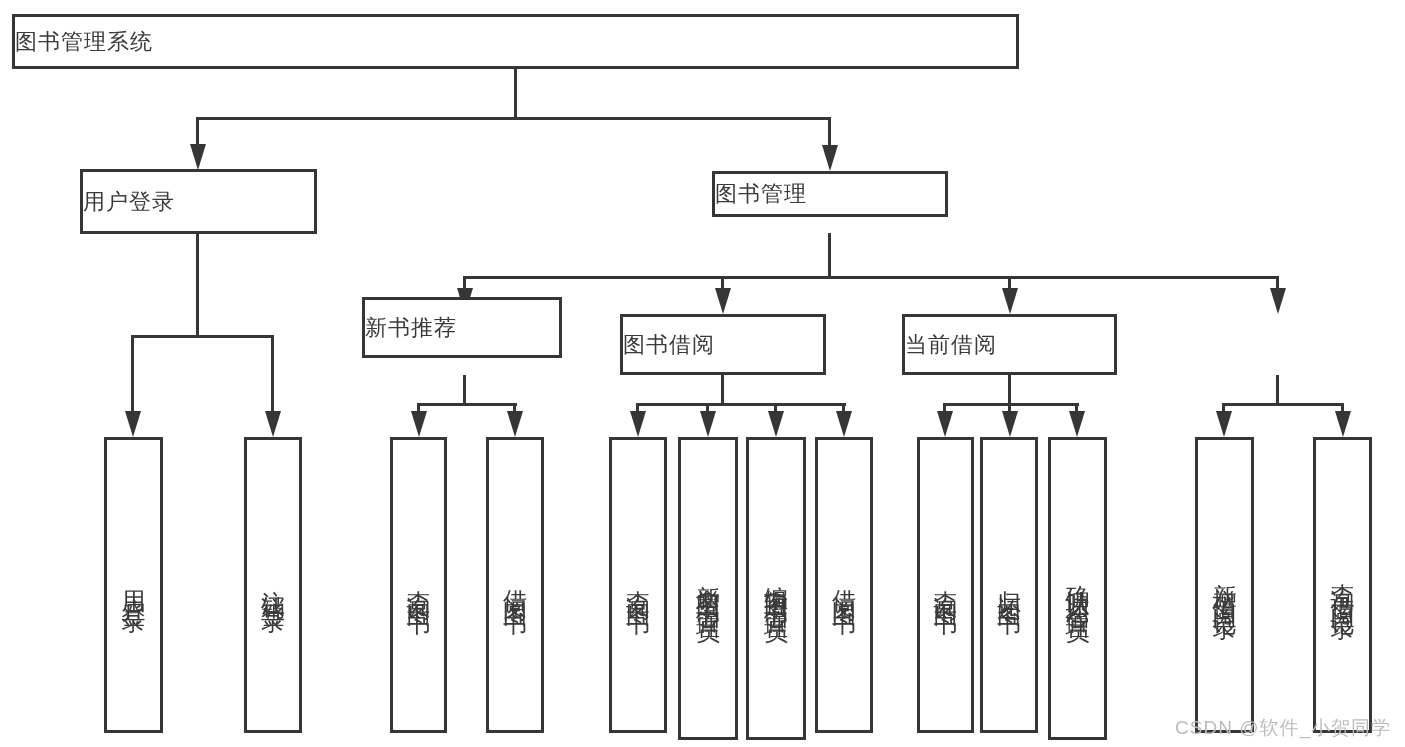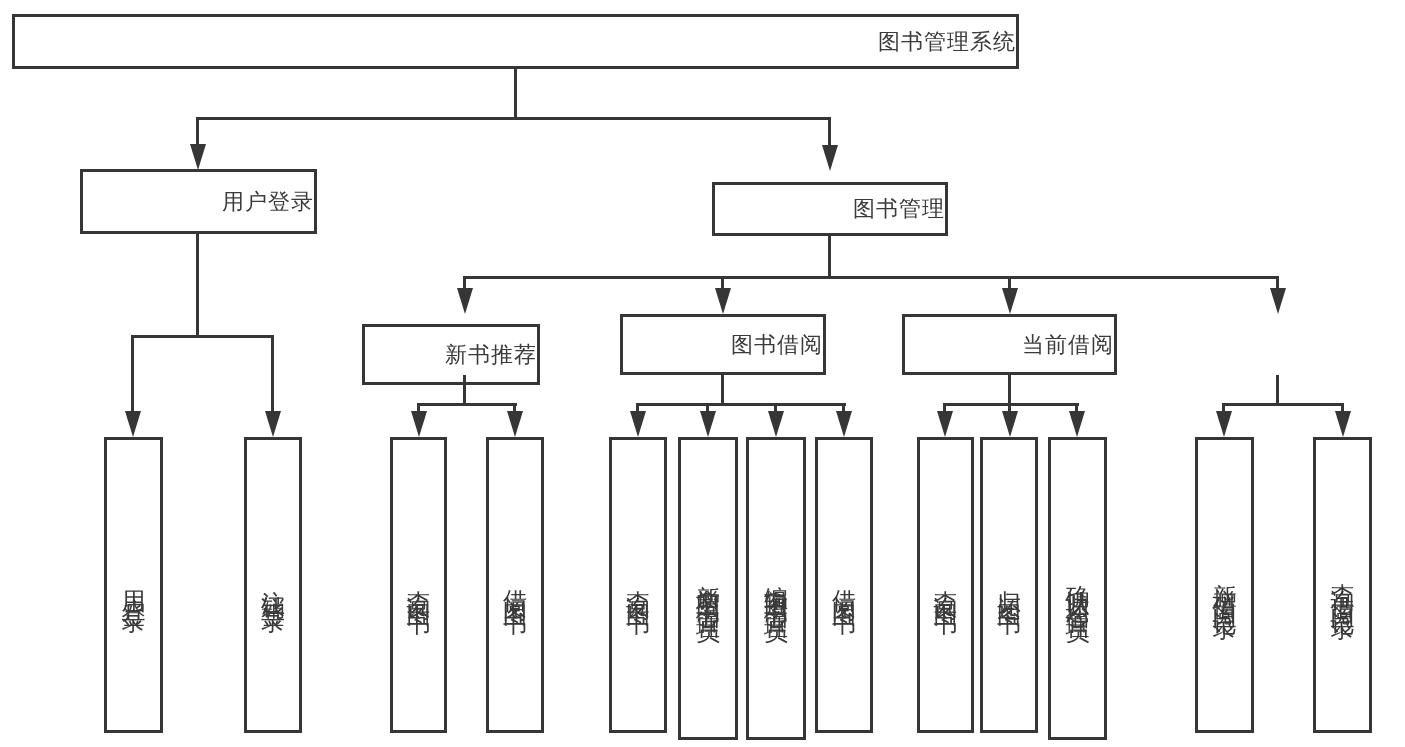--- a/index.html
+++ b/index.html
@@ -3,21 +3,21 @@
 <meta charset="utf-8">
 <style>
   html,body{margin:0;padding:0;background:#ffffff;}
   body{font-family:"Liberation Sans","DejaVu Sans",sans-serif;}
   .canvas{position:relative;width:1405px;height:747px;background:var(--bg,#ffffff);overflow:hidden;}
 
   
   .box{
     position:absolute;box-sizing:border-box;background:#ffffff;
     border:3px solid var(--line,#363636);
-    display:flex;align-items:center;justify-content:flex-end;
+    display:flex;align-items:center;justify-content:flex-start;
     font-size:22px;color:var(--text,#3a3a3a);letter-spacing:1px;
   }
   
   .vbox{
     position:absolute;box-sizing:border-box;background:#ffffff;
     border:3px solid var(--line,#363636);
     top:437px;height:296px;
     display:flex;align-items:center;justify-content:center;
   }
   .vbox.tall{height:303px;}
@@ -53,21 +53,21 @@
   <div class="vline" style="left:514px;top:69px;height:49px"></div>
   <div class="hline" style="left:197px;top:117px;width:633px"></div>
   <div class="vline" style="left:196px;top:117px;height:29px"></div>
   <div class="arrow" style="left:190px;top:144px"></div>
   <div class="vline" style="left:828px;top:117px;height:29px"></div>
   <div class="arrow" style="left:822px;top:145px"></div>
 
   <div class="box" style="left:80px;top:169px;width:237px;height:65px">
     <span>用户登录</span>
   </div>
-  <div class="box" style="left:712px;top:182px;width:236px;height:54px">
+  <div class="box" style="left:712px;top:171px;width:236px;height:46px">
     <span>图书管理</span>
   </div>
 
   <div class="vline" style="left:196px;top:234px;height:103px"></div>
   <div class="hline" style="left:132px;top:335px;width:142px"></div>
   <div class="vline" style="left:131px;top:335px;height:78px"></div>
   <div class="arrow" style="left:125px;top:411px"></div>
   <div class="vline" style="left:271px;top:335px;height:78px"></div>
   <div class="arrow" style="left:265px;top:411px"></div>
 
@@ -75,21 +75,21 @@
   <div class="hline" style="left:463px;top:276px;width:816px"></div>
   <div class="vline" style="left:463px;top:276px;height:14px"></div>
   <div class="arrow" style="left:457px;top:288px"></div>
   <div class="vline" style="left:721px;top:276px;height:14px"></div>
   <div class="arrow" style="left:715px;top:288px"></div>
   <div class="vline" style="left:1008px;top:276px;height:14px"></div>
   <div class="arrow" style="left:1002px;top:288px"></div>
   <div class="vline" style="left:1276px;top:276px;height:14px"></div>
   <div class="arrow" style="left:1270px;top:288px"></div>
 
-  <div class="box" style="left:362px;top:324px;width:178px;height:61px">
+  <div class="box" style="left:362px;top:297px;width:200px;height:61px">
     <span>新书推荐</span>
   </div>
   <div class="box" style="left:902px;top:314px;width:215px;height:61px">
     <span>当前借阅</span>
   </div>
   <div class="box" style="left:620px;top:314px;width:206px;height:61px">
     <span>图书借阅</span>
   </div>
 
   <div class="vline" style="left:463px;top:375px;height:30px"></div>
@@ -163,14 +163,15 @@
     <span class="vtext">确认归还（管理员）</span>
   </div>
 
   <div class="vbox" style="left:1195px;width:59px">
     <span class="vtext">新增借阅记录</span>
   </div>
   <div class="vbox" style="left:1313px;width:59px">
     <span class="vtext">查询借阅记录</span>
   </div>
 
+  <div class="watermark">CSDN @软件_小贺同学</div>
 
 </div>
 
 </body></html>

